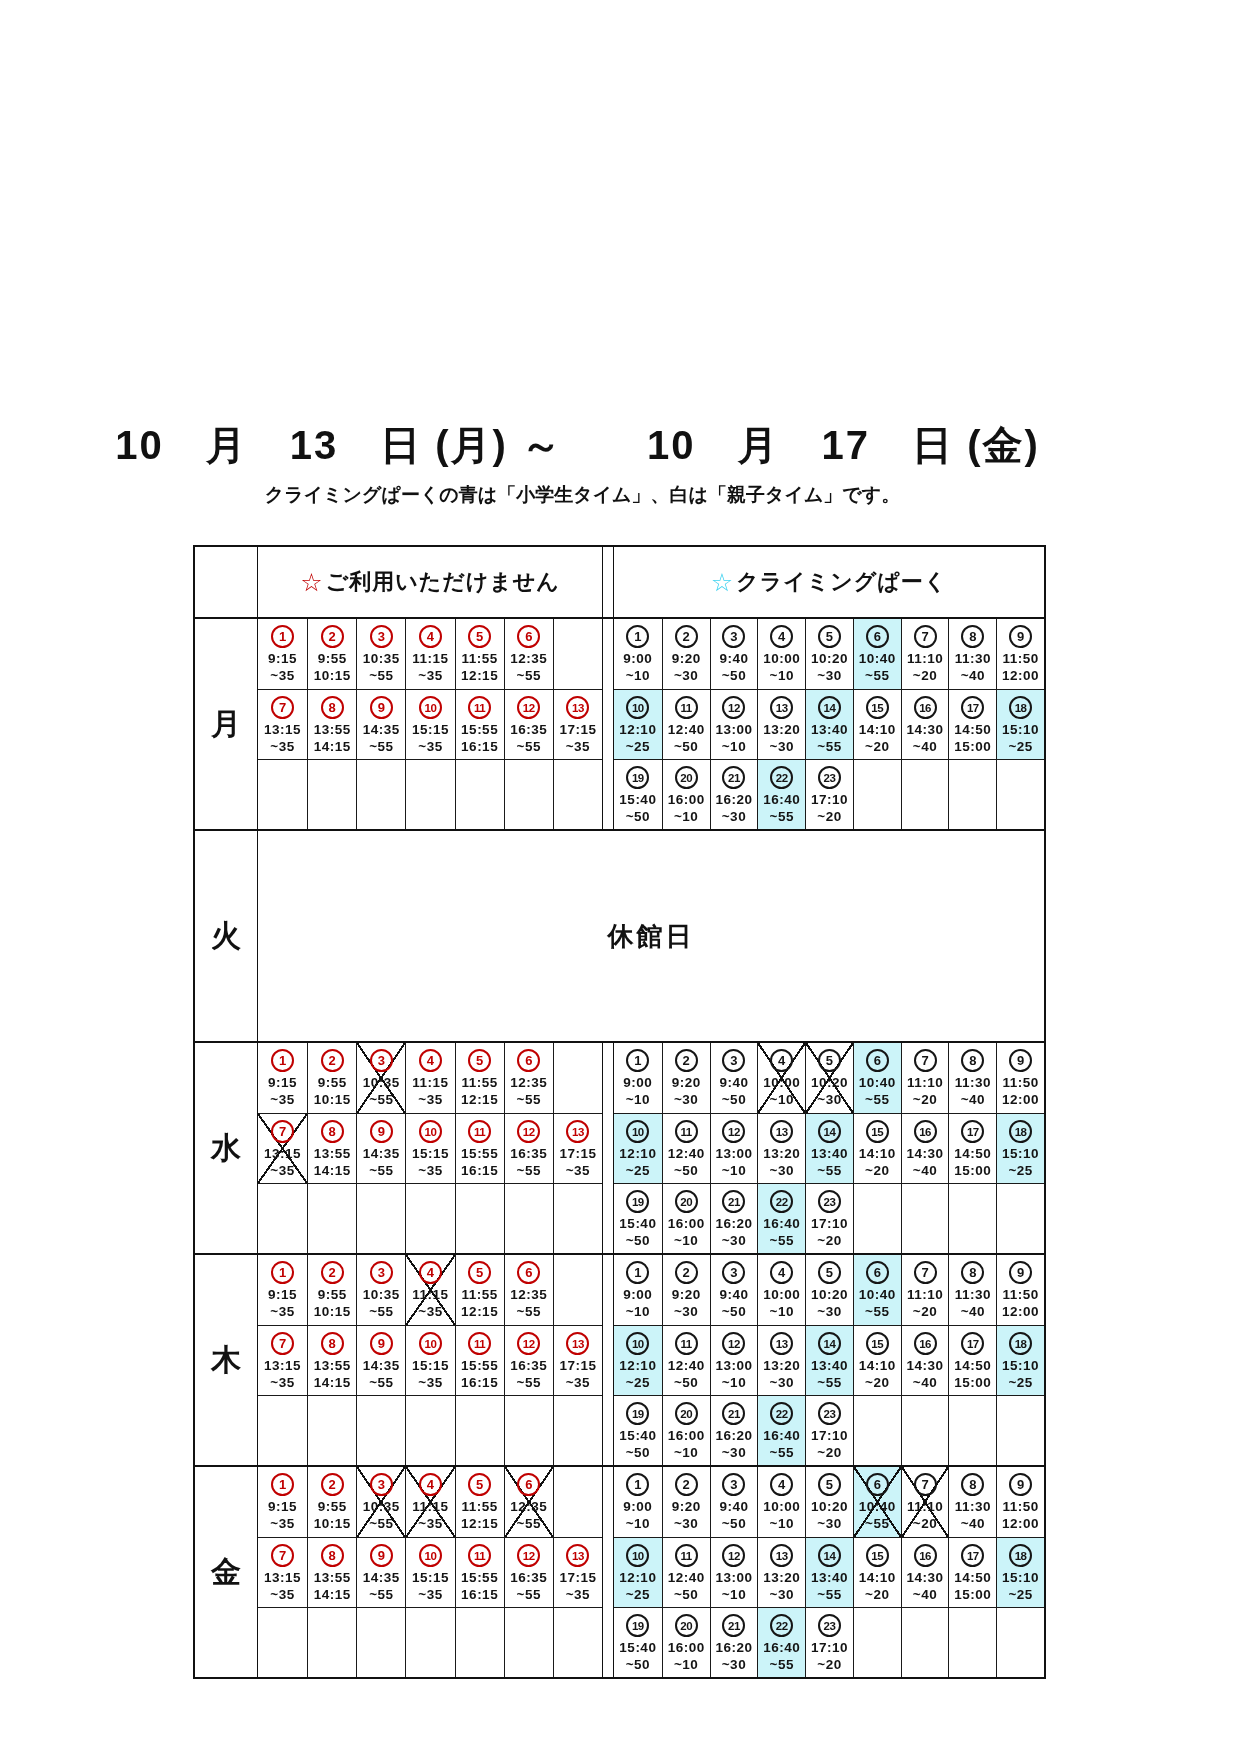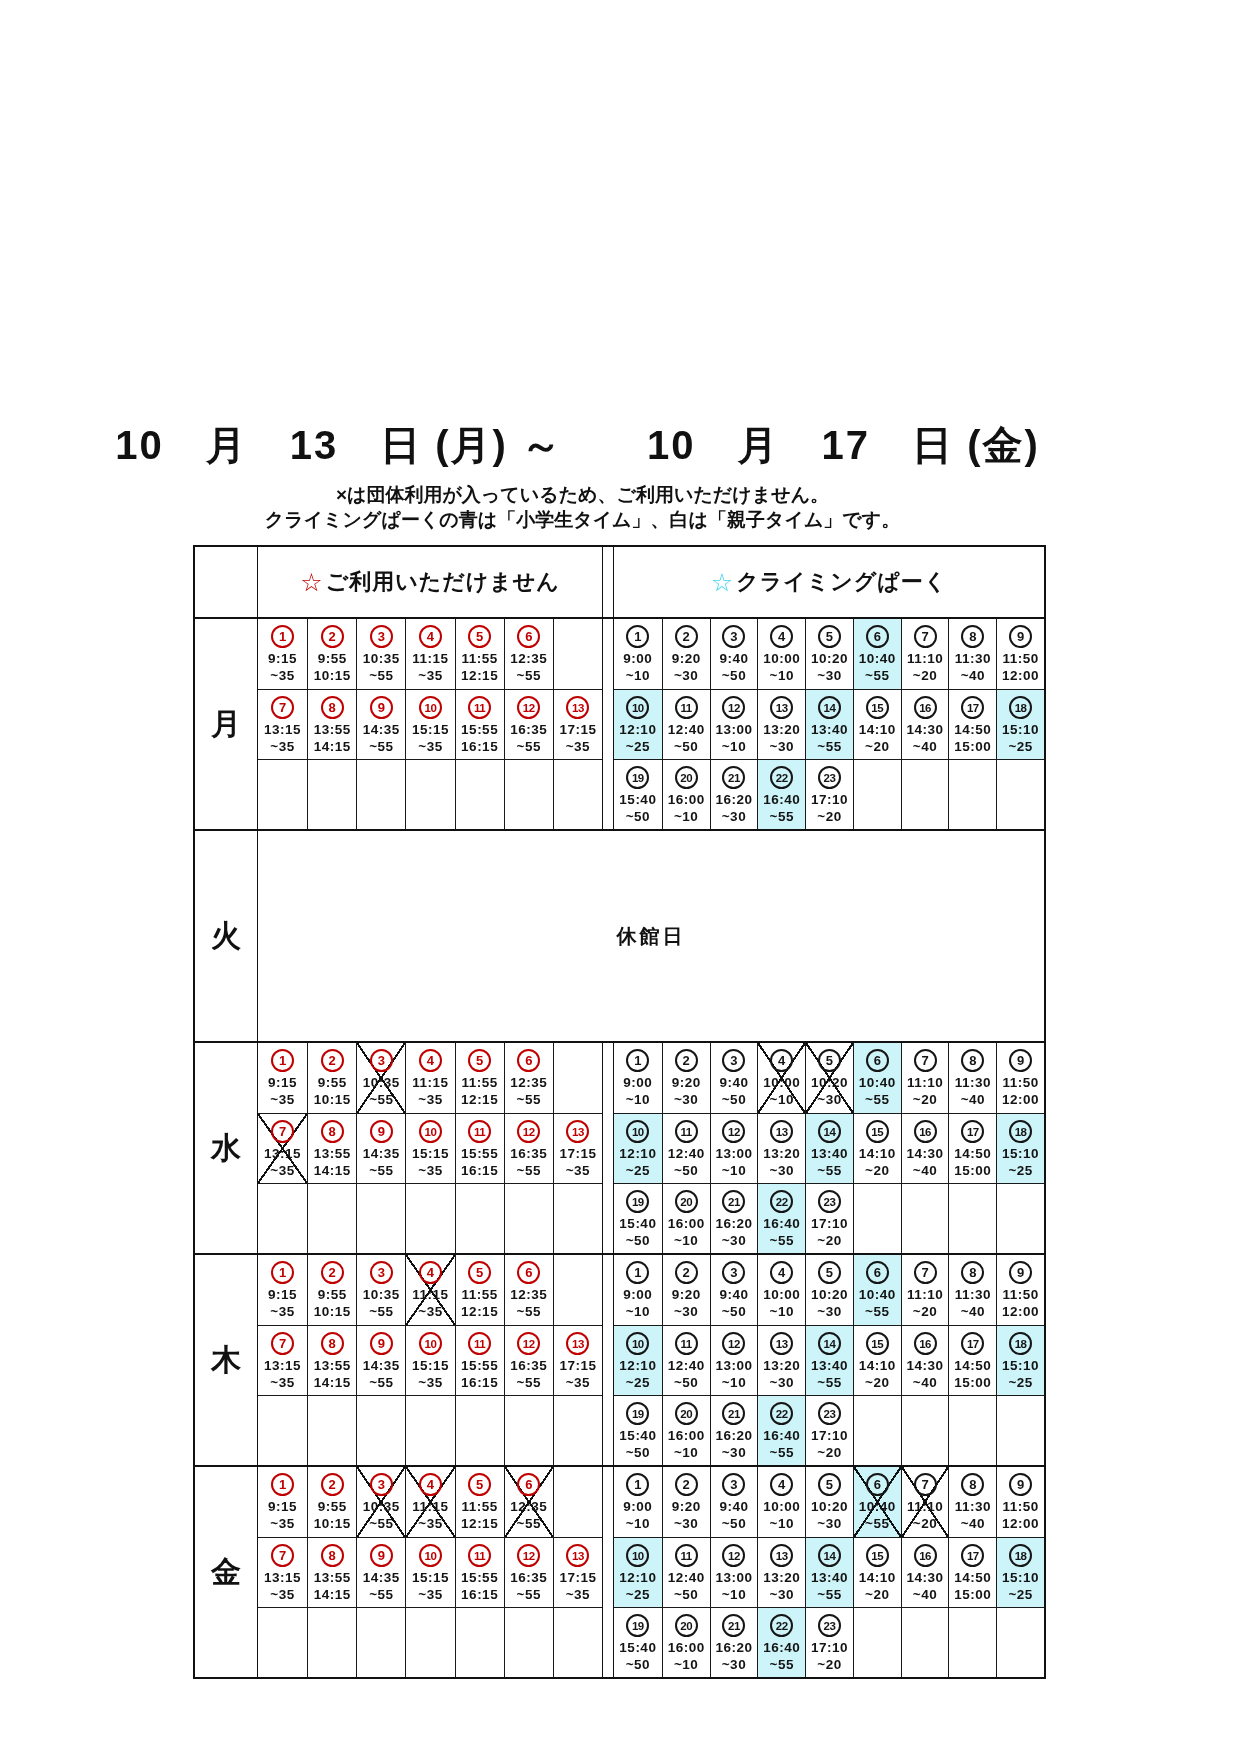--- a/index.html
+++ b/index.html
@@ -65,30 +65,29 @@
     box-sizing:border-box; margin-bottom:3px; background:transparent;
   }
   .num.two { font-size:11.5px; letter-spacing:-0.5px; }
   .num.red { color:#c00000; border-color:#c00000; }
   .time {
     font-size:13.5px; font-weight:bold; line-height:1.25;
     letter-spacing:0.5px; color:#141414; text-align:center; white-space:pre;
   }
   .closed-cell {
     flex:1; display:flex; align-items:center; justify-content:center;
-    font-size:20px; font-weight:bold; letter-spacing:3px;
+    font-size:26px; font-weight:bold; letter-spacing:3px;
   }
 </style>
 </head>
 <body>
 
 <div>
   <div class="title">10　月　13　日 (月) ～　　10　月　17　日 (金)</div>
   <div class="notes">
-    <div>×は団体利用が入っているため、ご利用いただけません。</div>
     <div>クライミングぱーくの青は「小学生タイム」、白は「親子タイム」です。</div>
   </div>
 
   <div class="table">
     <div class="day-row header-row">
       <div class="day-cell"></div>
       <div class="sec-header athletic-head">
         <span class="star red-star">☆</span>
         <span>ご利用いただけません</span>
       </div>

